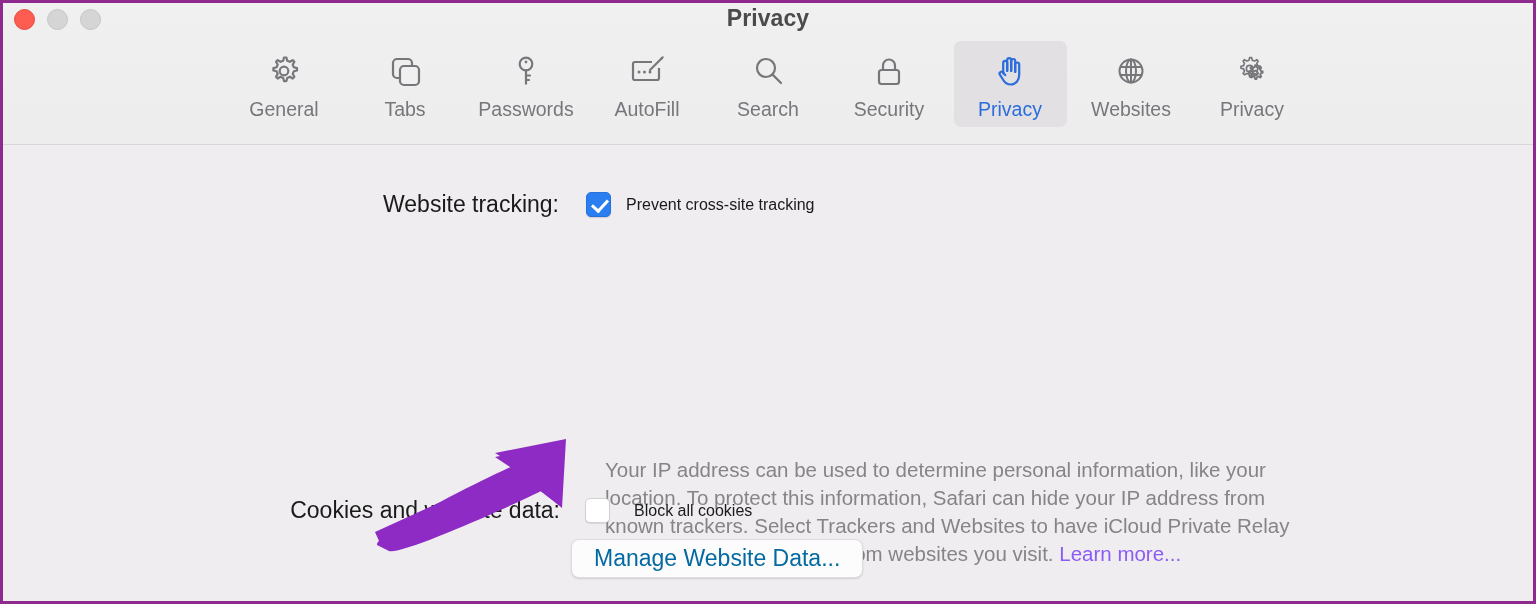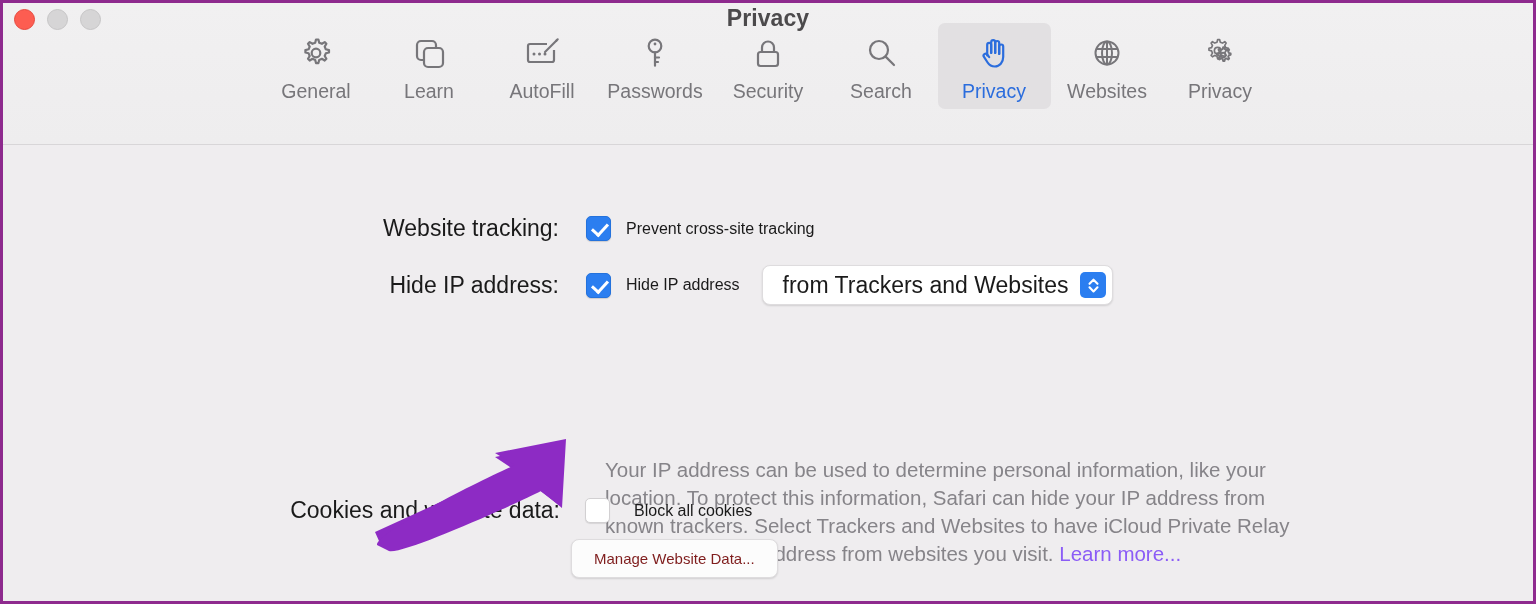--- a/index.html
+++ b/index.html
@@ -53,27 +53,27 @@
     text-align: center;
     font-size: 23px;
     font-weight: bold;
     color: #4c4a4c;
     letter-spacing: 0.1px;
   }
 
   
   #toolbar {
     position: absolute;
-    top: 20px;
+    top: 38px;
     left: 0;
     right: 0;
     display: flex;
     justify-content: center;
     align-items: flex-start;
-    gap: 0px;
+    gap: 8px;
   }
 
   .tb-item {
     width: 113px;
     padding: 9px 0 6px 0;
     display: flex;
     flex-direction: column;
     align-items: center;
     gap: 6px;
     border-radius: 7px;
@@ -204,22 +204,22 @@
   .pushbtn {
     display: inline-flex;
     align-items: center;
     justify-content: center;
     height: 39px;
     padding: 16px 22px;
     background: #fcfcfc;
     border: 1px solid #dedcde;
     border-radius: 8px;
     box-shadow: 0 1px 2px rgba(0,0,0,.13);
-    font-size: 15px;
-    color: #7f1d1d;
+    font-size: 23px;
+    color: #0369a1;
     white-space: nowrap;
     cursor: default;
   }
 
   
   #arrow {
     position: absolute;
     left: 360px;
     top: 288px;
     width: 220px;
@@ -254,68 +254,68 @@
         <span class="tb-label">General</span>
       </div>
 
       <div class="tb-item">
         <span class="tb-icon">
           <svg width="42" height="42" viewBox="0 0 42 42" fill="none" stroke="#77767a" stroke-width="2.2">
             <rect x="9" y="9" width="19" height="19" rx="4"></rect>
             <rect x="16" y="16" width="19" height="19" rx="4" fill="#f1f0f1"></rect>
           </svg>
         </span>
-        <span class="tb-label">Learn</span>
+        <span class="tb-label">Tabs</span>
+      </div>
+
+      <div class="tb-item">
+        <span class="tb-icon">
+          <svg width="42" height="42" viewBox="0 0 42 42" fill="none" stroke="#77767a" stroke-width="2.2">
+            <circle cx="21" cy="14" r="6.3"></circle>
+            <circle cx="21" cy="12" r="1.4" fill="#77767a" stroke="none"></circle>
+            <path d="M21 20.3 v13.4" stroke-linecap="round"></path>
+            <path d="M21 25.5 h4" stroke-linecap="round"></path>
+            <path d="M21 30 h3" stroke-linecap="round"></path>
+          </svg>
+        </span>
+        <span class="tb-label">Passwords</span>
       </div>
 
       <div class="tb-item">
         <span class="tb-icon">
           <svg width="42" height="42" viewBox="0 0 42 42" fill="none" stroke="#77767a" stroke-width="2.2">
             <path d="M33 18 v10 a2 2 0 0 1 -2 2 H9 a2 2 0 0 1 -2-2 V14 a2 2 0 0 1 2-2 h17"></path>
             <circle cx="13" cy="22" r="1.5" fill="#77767a" stroke="none"></circle>
             <circle cx="18.5" cy="22" r="1.5" fill="#77767a" stroke="none"></circle>
             <circle cx="24" cy="22" r="1.5" fill="#77767a" stroke="none"></circle>
             <path d="M24 20 L35.5 8.5" stroke-linecap="round"></path>
             <path d="M35.5 8.5 l1.2 -1.2" stroke-linecap="round"></path>
           </svg>
         </span>
         <span class="tb-label">AutoFill</span>
       </div>
 
       <div class="tb-item">
         <span class="tb-icon">
           <svg width="42" height="42" viewBox="0 0 42 42" fill="none" stroke="#77767a" stroke-width="2.2">
-            <circle cx="21" cy="14" r="6.3"></circle>
-            <circle cx="21" cy="12" r="1.4" fill="#77767a" stroke="none"></circle>
-            <path d="M21 20.3 v13.4" stroke-linecap="round"></path>
-            <path d="M21 25.5 h4" stroke-linecap="round"></path>
-            <path d="M21 30 h3" stroke-linecap="round"></path>
-          </svg>
-        </span>
-        <span class="tb-label">Passwords</span>
+            <circle cx="19" cy="18" r="9"></circle>
+            <path d="M25.6 24.6 L34 33" stroke-linecap="round"></path>
+          </svg>
+        </span>
+        <span class="tb-label">Search</span>
       </div>
 
       <div class="tb-item">
         <span class="tb-icon">
           <svg width="42" height="42" viewBox="0 0 42 42" fill="none" stroke="#77767a" stroke-width="2.2">
             <rect x="11" y="20" width="20" height="14" rx="2.5"></rect>
             <path d="M15 20 v-4.5 a6 6 0 0 1 12 0 V20"></path>
           </svg>
         </span>
         <span class="tb-label">Security</span>
-      </div>
-
-      <div class="tb-item">
-        <span class="tb-icon">
-          <svg width="42" height="42" viewBox="0 0 42 42" fill="none" stroke="#77767a" stroke-width="2.2">
-            <circle cx="19" cy="18" r="9"></circle>
-            <path d="M25.6 24.6 L34 33" stroke-linecap="round"></path>
-          </svg>
-        </span>
-        <span class="tb-label">Search</span>
       </div>
 
       <div class="tb-item selected">
         <span class="tb-icon">
           <svg width="42" height="42" viewBox="0 0 42 42" fill="none" stroke="#2b6ddd" stroke-width="2.2" stroke-linecap="round" stroke-linejoin="round">
             <path d="M14.2 23.5 V12.8 a2 2 0 0 1 4 0 V21"></path>
             <path d="M18.2 21 V10.2 a2 2 0 0 1 4 0 V21"></path>
             <path d="M22.2 21 V11 a2 2 0 0 1 4 0 V22"></path>
             <path d="M26.2 22 V14.5 a2 2 0 0 1 4 0 v10.6 c0 5.2 -3.6 9.4 -8.3 9.4 -3.1 0 -5.7 -1.5 -7.3 -4 l-3.6 -5.6 a2 2 0 0 1 3.2 -2.4 l2 2.6"></path>
           </svg>
@@ -349,41 +349,26 @@
           </svg>
         </span>
         <span class="tb-label">Privacy</span>
       </div>
 
     </div>
   </div>
 
   <div id="content">
 
-    <div class="row" style="left:340px; top:46px;margin-top:24px;">
+    <div class="row" style="left:340px; top:46px;">
       <span class="row-label" style="width:216px;">Website tracking:</span>
       <span class="cbx on" style="margin-left:27px;"></span>
       <span class="cbx-text" style="margin-left:15px;">Prevent cross-site tracking</span>
     </div>
 
-    <div class="row" style="left:352px; top:120px;">
-      <span class="row-label" style="width:204px;">Hide IP address:</span>
-      <span class="cbx on" style="margin-left:27px;"></span>
-      <span class="cbx-text" style="margin-left:15px;">Hide IP address</span>
-
-      <span class="popup" style="margin-left:22px;">
-        <span class="popup-value">from Trackers and Websites</span>
-        <span class="stepper">
-          <svg width="15" height="17" viewBox="0 0 15 17" fill="none" stroke="#ffffff" stroke-width="2.1" stroke-linecap="round" stroke-linejoin="round">
-            <path d="M3.5 6.8 L7.5 2.7 L11.5 6.8"></path>
-            <path d="M3.5 10.3 L7.5 14.4 L11.5 10.3"></path>
-          </svg>
-        </span>
-      </span>
-    </div>
 
     <div id="desc">
       <span>Your IP address can be used to determine personal information, like your location. To protect this information, Safari can hide your IP address from known trackers. Select Trackers and Websites to have iCloud Private Relay also hide your IP address from websites you visit. </span><span class="link">Learn more...</span>
     </div>
 
     <div class="row" style="left:233px; top:352px;">
       <span class="row-label" style="width:324px;">Cookies and website data:</span>
       <span class="cbx off" style="margin-left:25px;"></span>
       <span class="cbx-text" style="margin-left:24px;">Block all cookies</span>
     </div>

